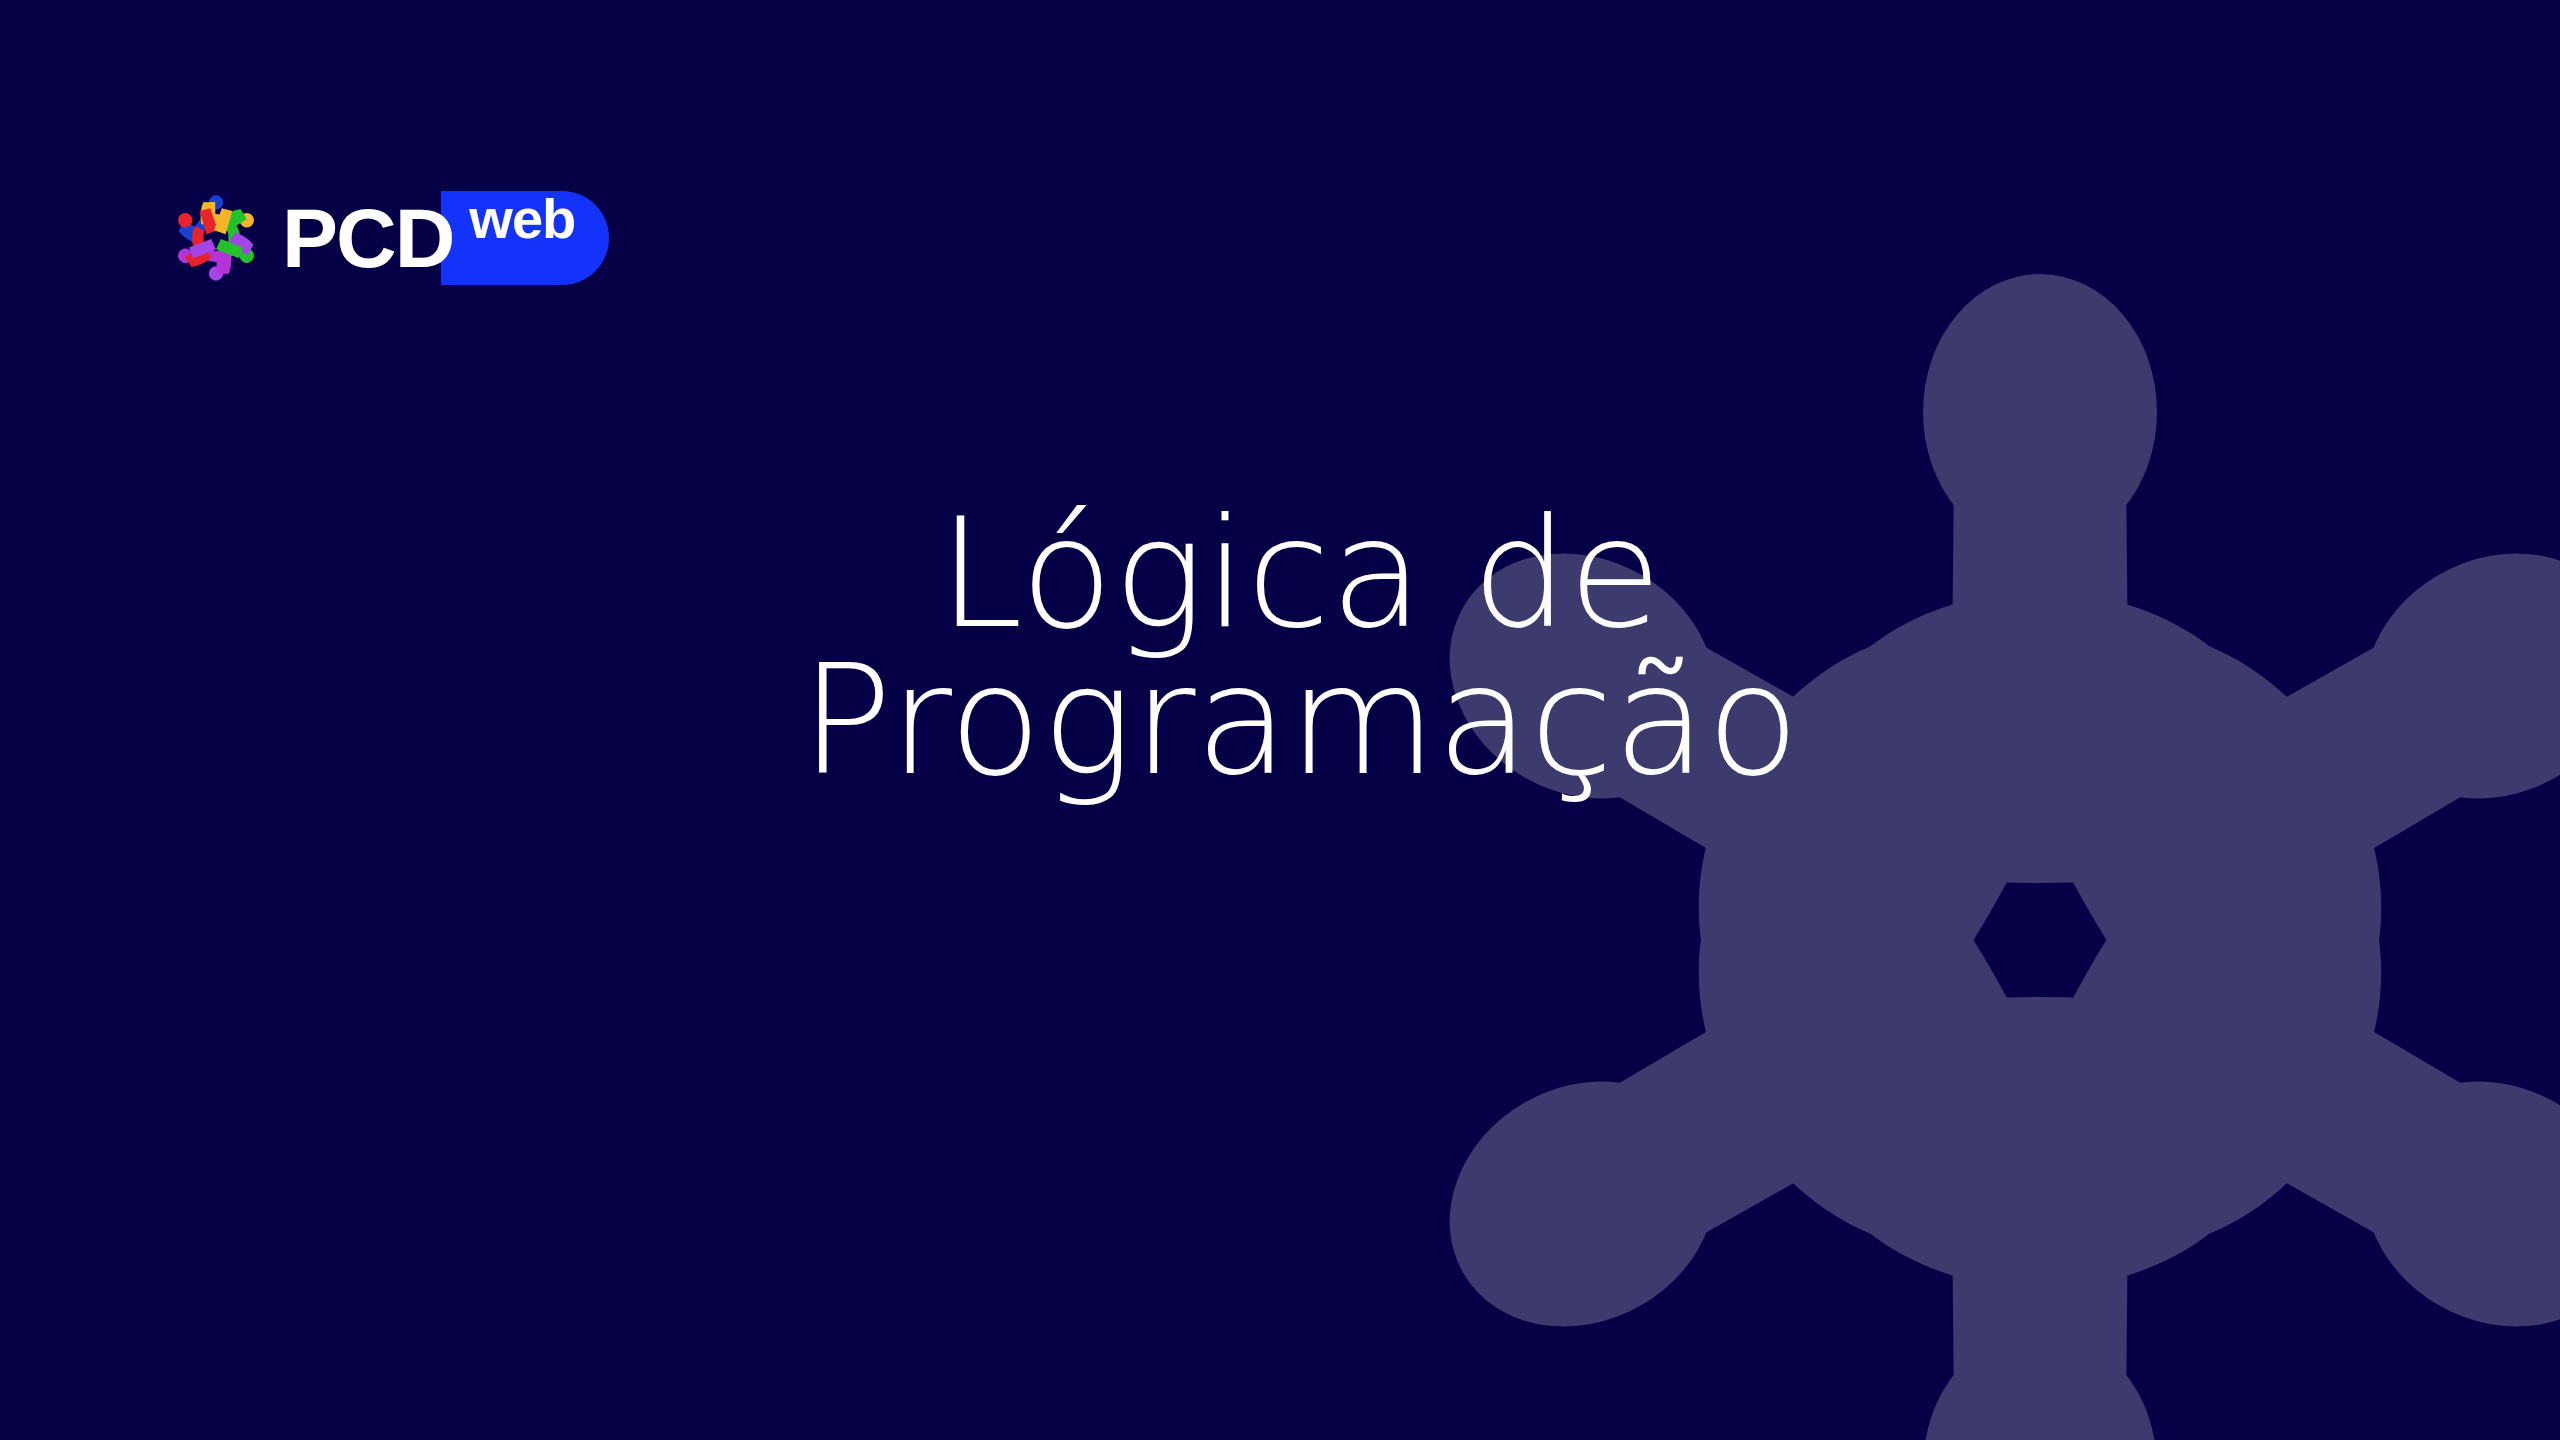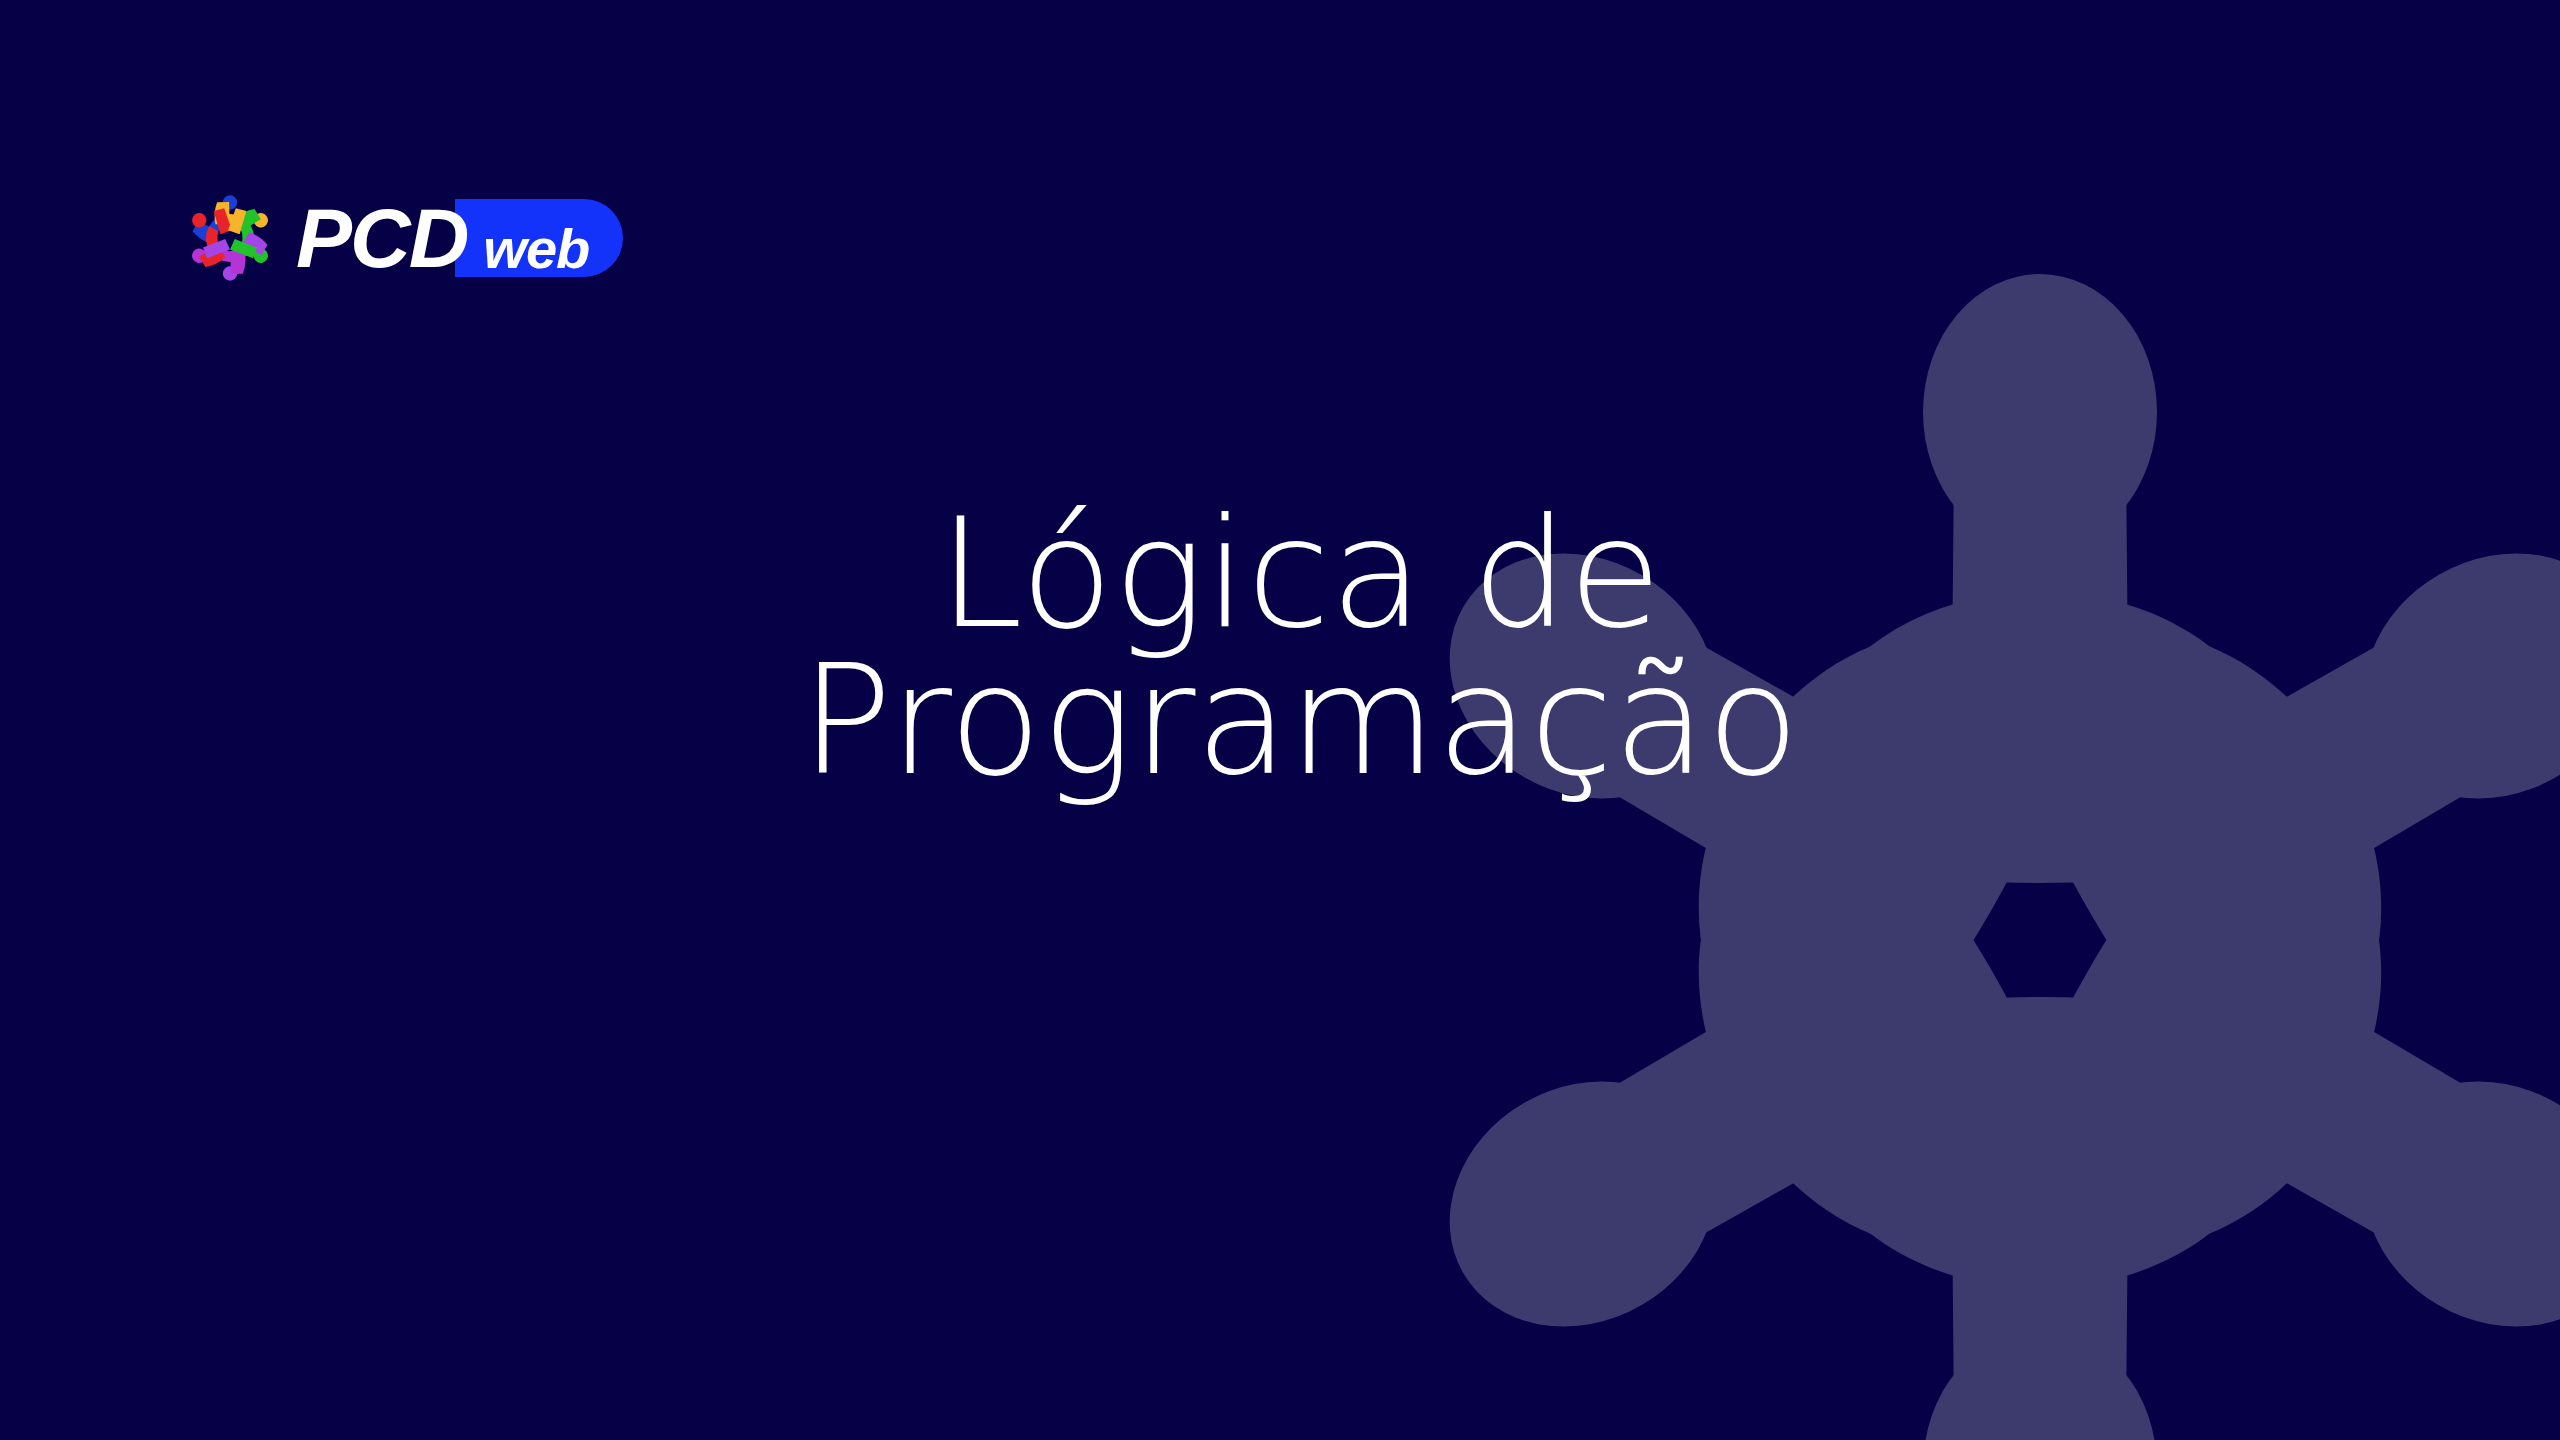--- a/index.html
+++ b/index.html
@@ -22,26 +22,25 @@
     left: 1290px;
     top: 190px;
     width: 1500px;
     height: 1500px;
     pointer-events: none;
   }
 
   
   #brand-logo {
     position: absolute;
-    left: 182px;
+    left: 168px;
     top: 186px;
     display: flex;
     align-items: center;
     height: 104px;
-    font-style: italic;
   }
   #brand-mark {
     width: 96px;
     height: 96px;
     flex: 0 0 96px;
   }
   #brand-wordmark {
     position: relative;
     margin-left: 18px;
     height: 104px;
@@ -60,22 +59,22 @@
     padding-right: 2px;
   }
   #brand-web-pill {
     position: relative;
     z-index: 1;
     margin-left: -14px;
     background: #1433fa;
     border-radius: 0 48px 48px 0;
     height: 78px;
     display: flex;
-    align-items: flex-end;
-    padding: 0 34px 0 28px;
+    align-items: flex-start;
+    padding: 0 34px 16px 28px;
   }
   #brand-web {
     font-family: "Liberation Sans", sans-serif;
     font-weight: 700;
     font-size: 56px;
     letter-spacing: -1px;
     color: #ffffff;
     line-height: 1;
   }
 

